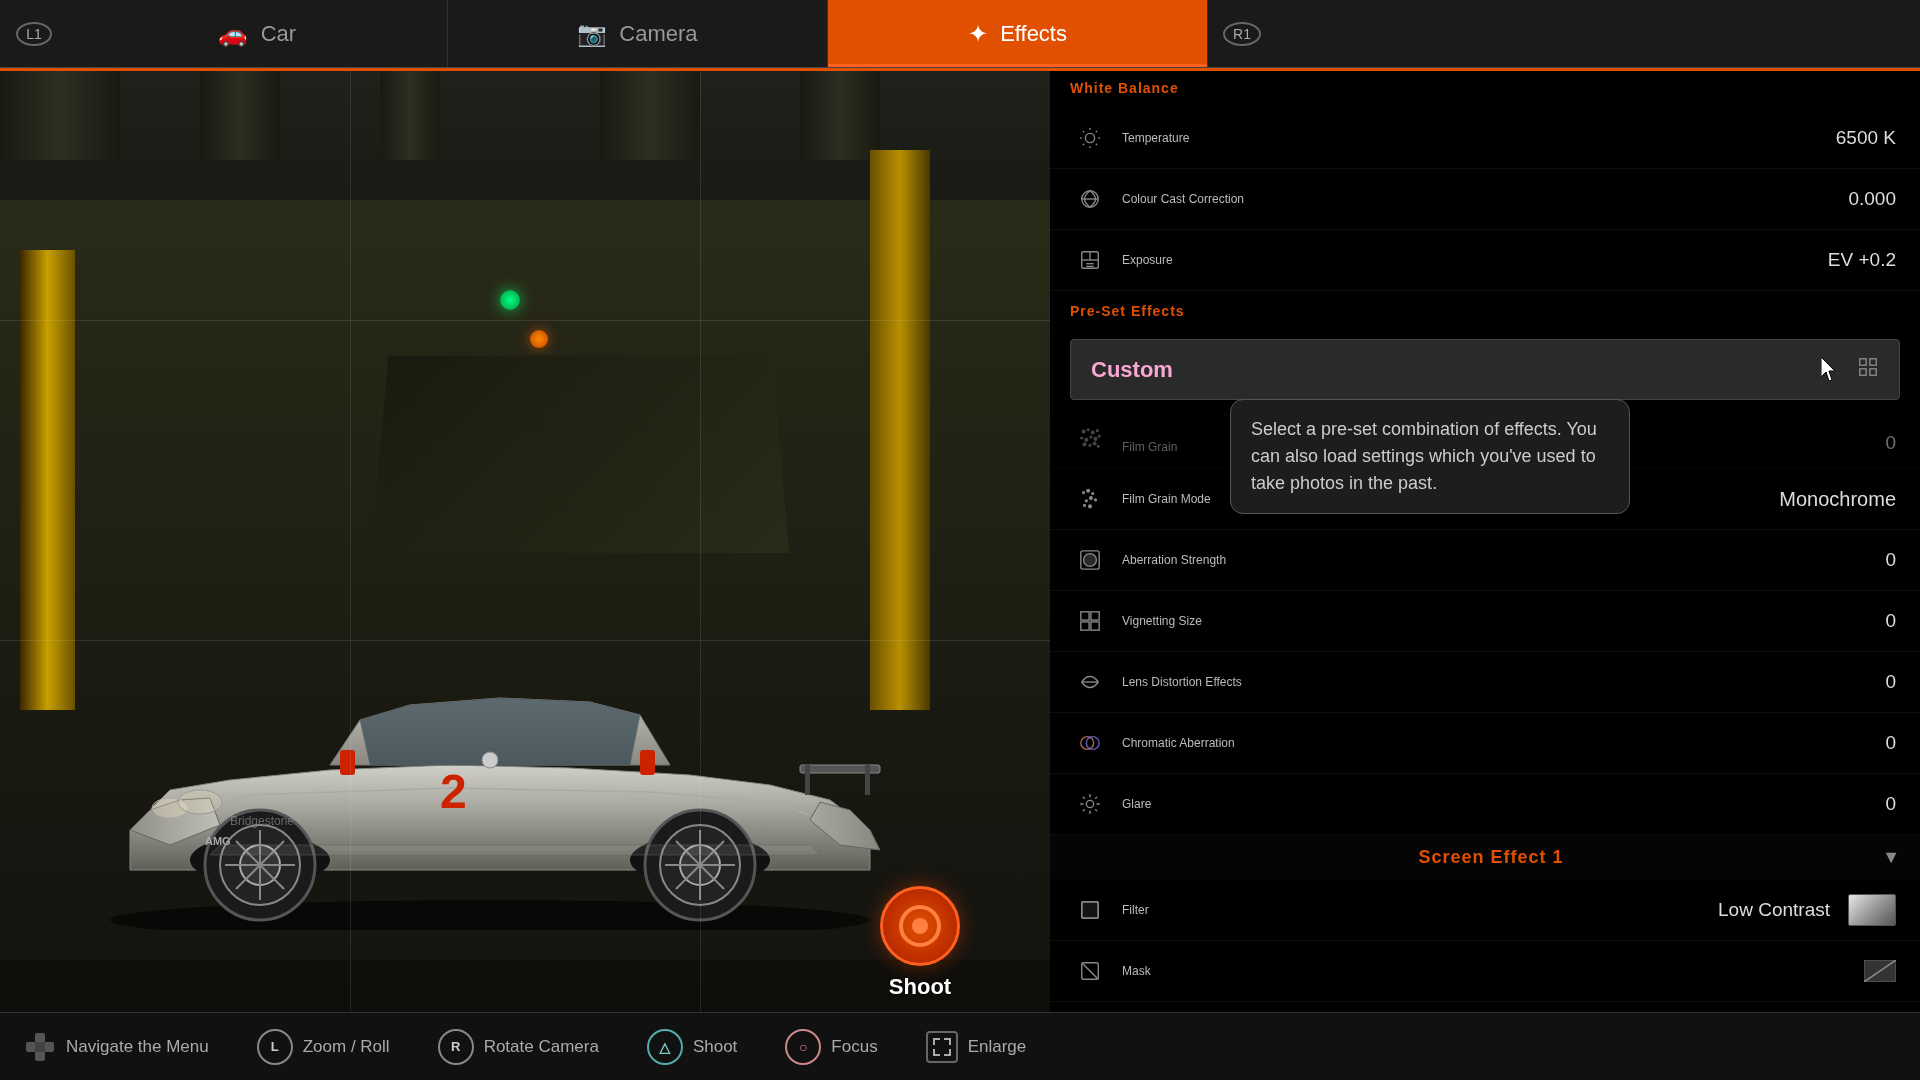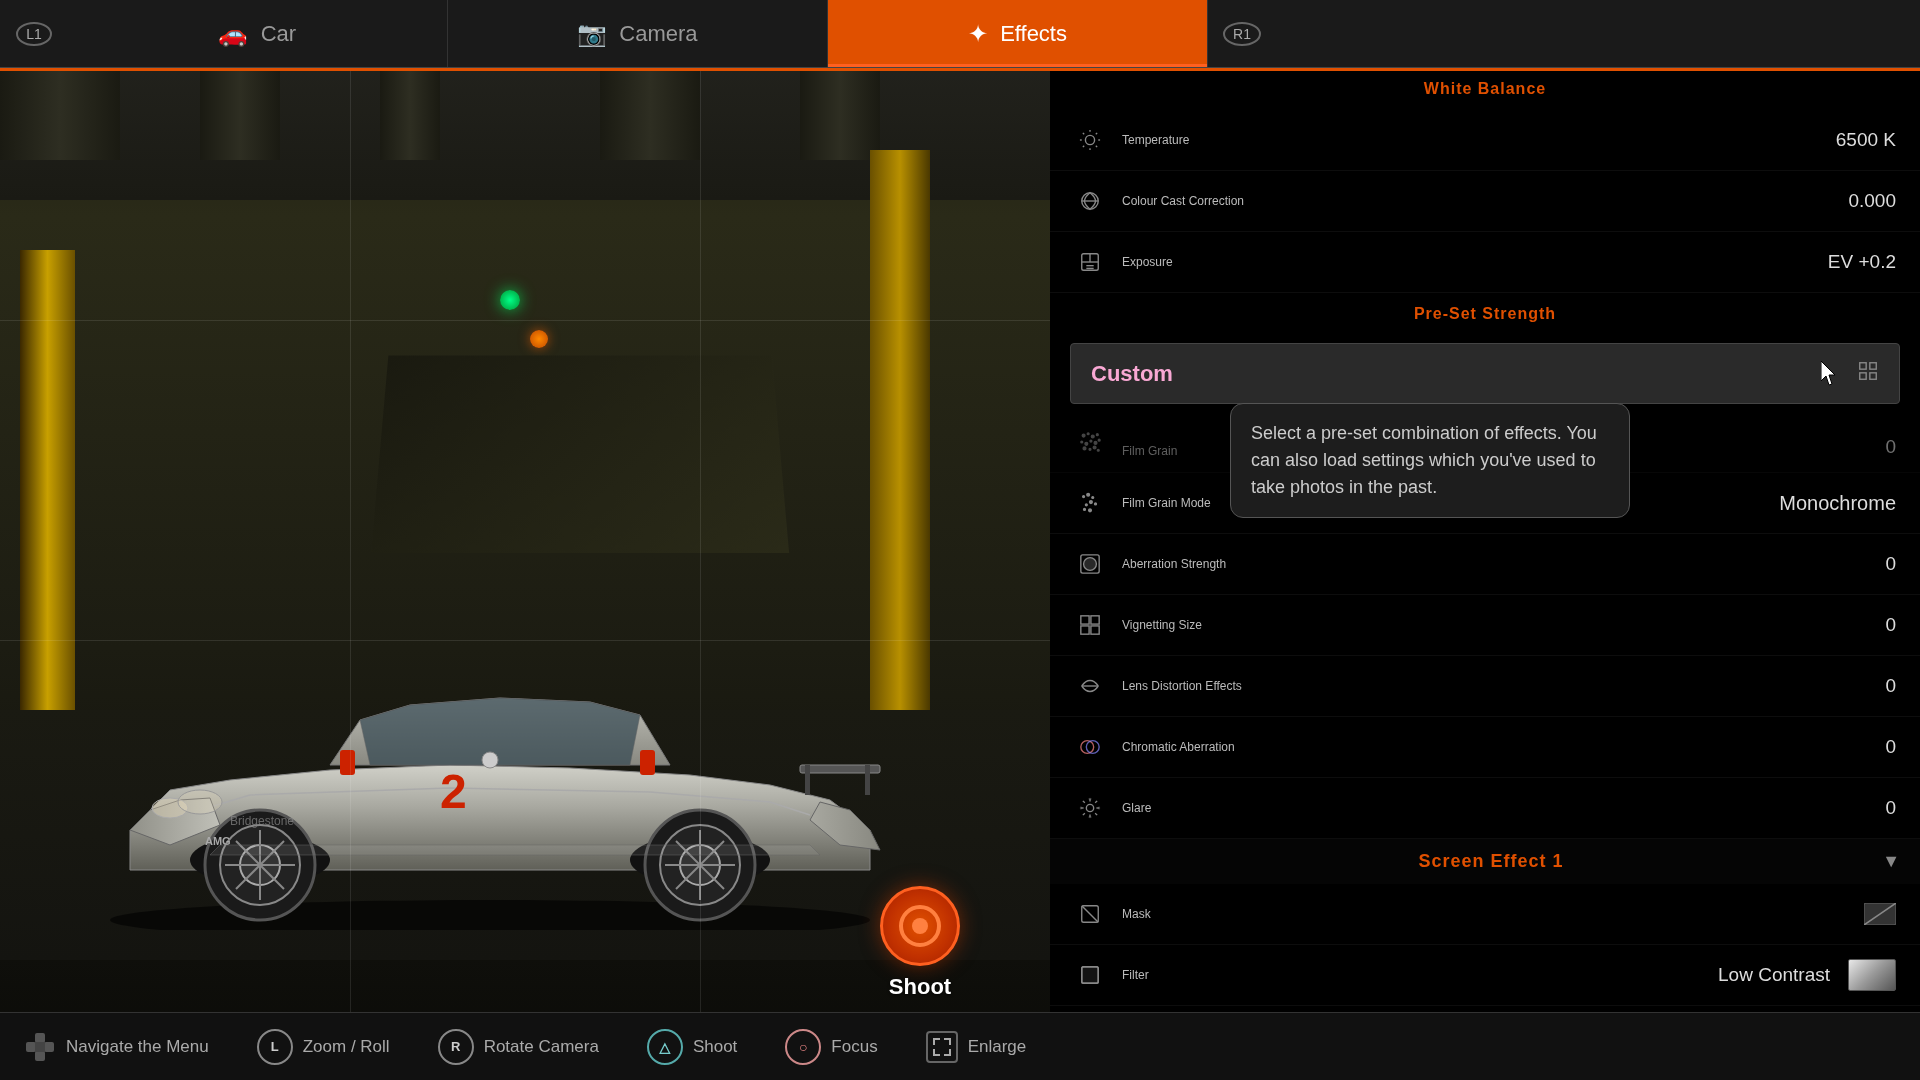--- a/index.html
+++ b/index.html
@@ -171,24 +171,23 @@
     }
     #panel-content::-webkit-scrollbar-track {
       background: #111;
     }
     #panel-content::-webkit-scrollbar-thumb {
       background: #444;
     }
 
     
     .section-header {
-      text-align: center;
       padding: 12px 20px;
       color: #e05000;
-      font-size: 16px;
+      font-size: 14px;
       font-weight: bold;
       letter-spacing: 1px;
     }
 
     
     .setting-row {
       display: flex;
       align-items: center;
       padding: 14px 24px;
       border-bottom: 1px solid rgba(255,255,255,0.05);
@@ -547,21 +546,21 @@
         <line x1="3" y1="12" x2="21" y2="12"></line>
         <line x1="12" y1="3" x2="12" y2="12"></line>
         <line x1="8" y1="16" x2="16" y2="16"></line>
         <line x1="8" y1="19" x2="16" y2="19"></line>
       </svg>
     </div>
     <span class="setting-label">Exposure</span>
     <span class="setting-value">EV +0.2</span>
   </div>
 
-  <div class="section-header">Pre-Set Strength</div>
+  <div class="section-header">Pre-Set Effects</div>
 
   <div style="position: relative;">
     <div class="preset-dropdown">
       <span class="preset-label">Custom</span>
 
       <svg width="20" height="26" viewBox="0 0 20 26" style="margin-right: 16px;">
         <polygon points="0,0 0,20 5,15 8,24 11,23 8,14 14,14" fill="white" stroke="black" stroke-width="1"></polygon>
       </svg>
       <div class="preset-grid-icon">
         <svg width="22" height="22" viewBox="0 0 24 24" fill="none" stroke="#888" stroke-width="1.5">
@@ -690,44 +689,44 @@
   <div class="section-header-with-arrow">
     <div style="width: 30px;"></div>
     <div class="section-title">Screen Effect 1</div>
     <div class="section-arrow">▼</div>
   </div>
 
   <div class="setting-row">
     <div class="setting-icon">
       <svg width="22" height="22" viewBox="0 0 24 24" fill="none" stroke="#888" stroke-width="1.5">
         <rect x="3" y="3" width="18" height="18" rx="2"></rect>
+        <rect x="3" y="3" width="18" height="18" rx="2" fill="rgba(200,200,200,0.1)"></rect>
+      </svg>
+    </div>
+    <span class="setting-label">Filter</span>
+    <div class="filter-value-container">
+      <span class="setting-value" style="margin-right: 8px;">Low Contrast</span>
+      <div class="filter-thumbnail" style="background: linear-gradient(135deg, #e8e8e8 0%, #999 50%, #555 100%);">
+      </div>
+    </div>
+  </div>
+
+  <div class="setting-row">
+    <div class="setting-icon">
+      <svg width="22" height="22" viewBox="0 0 24 24" fill="none" stroke="#888" stroke-width="1.5">
+        <rect x="3" y="3" width="18" height="18" rx="2"></rect>
         <line x1="3" y1="3" x2="21" y2="21"></line>
       </svg>
     </div>
     <span class="setting-label">Mask</span>
     <div class="filter-value-container">
       <svg width="32" height="22" viewBox="0 0 32 22">
         <rect x="0" y="0" width="32" height="22" fill="#333" stroke="#666" rx="2"></rect>
         <line x1="0" y1="22" x2="32" y2="0" stroke="#888" stroke-width="1.5"></line>
       </svg>
-    </div>
-  </div>
-
-  <div class="setting-row">
-    <div class="setting-icon">
-      <svg width="22" height="22" viewBox="0 0 24 24" fill="none" stroke="#888" stroke-width="1.5">
-        <rect x="3" y="3" width="18" height="18" rx="2"></rect>
-        <rect x="3" y="3" width="18" height="18" rx="2" fill="rgba(200,200,200,0.1)"></rect>
-      </svg>
-    </div>
-    <span class="setting-label">Filter</span>
-    <div class="filter-value-container">
-      <span class="setting-value" style="margin-right: 8px;">Low Contrast</span>
-      <div class="filter-thumbnail" style="background: linear-gradient(135deg, #e8e8e8 0%, #999 50%, #555 100%);">
-      </div>
     </div>
   </div>
 
 </div>
 
 <div id="bottom-nav">
 
   <div class="bottom-nav-item">
     <div style="display:flex; align-items:center; gap:4px;">
       <svg width="32" height="32" viewBox="0 0 32 32">

